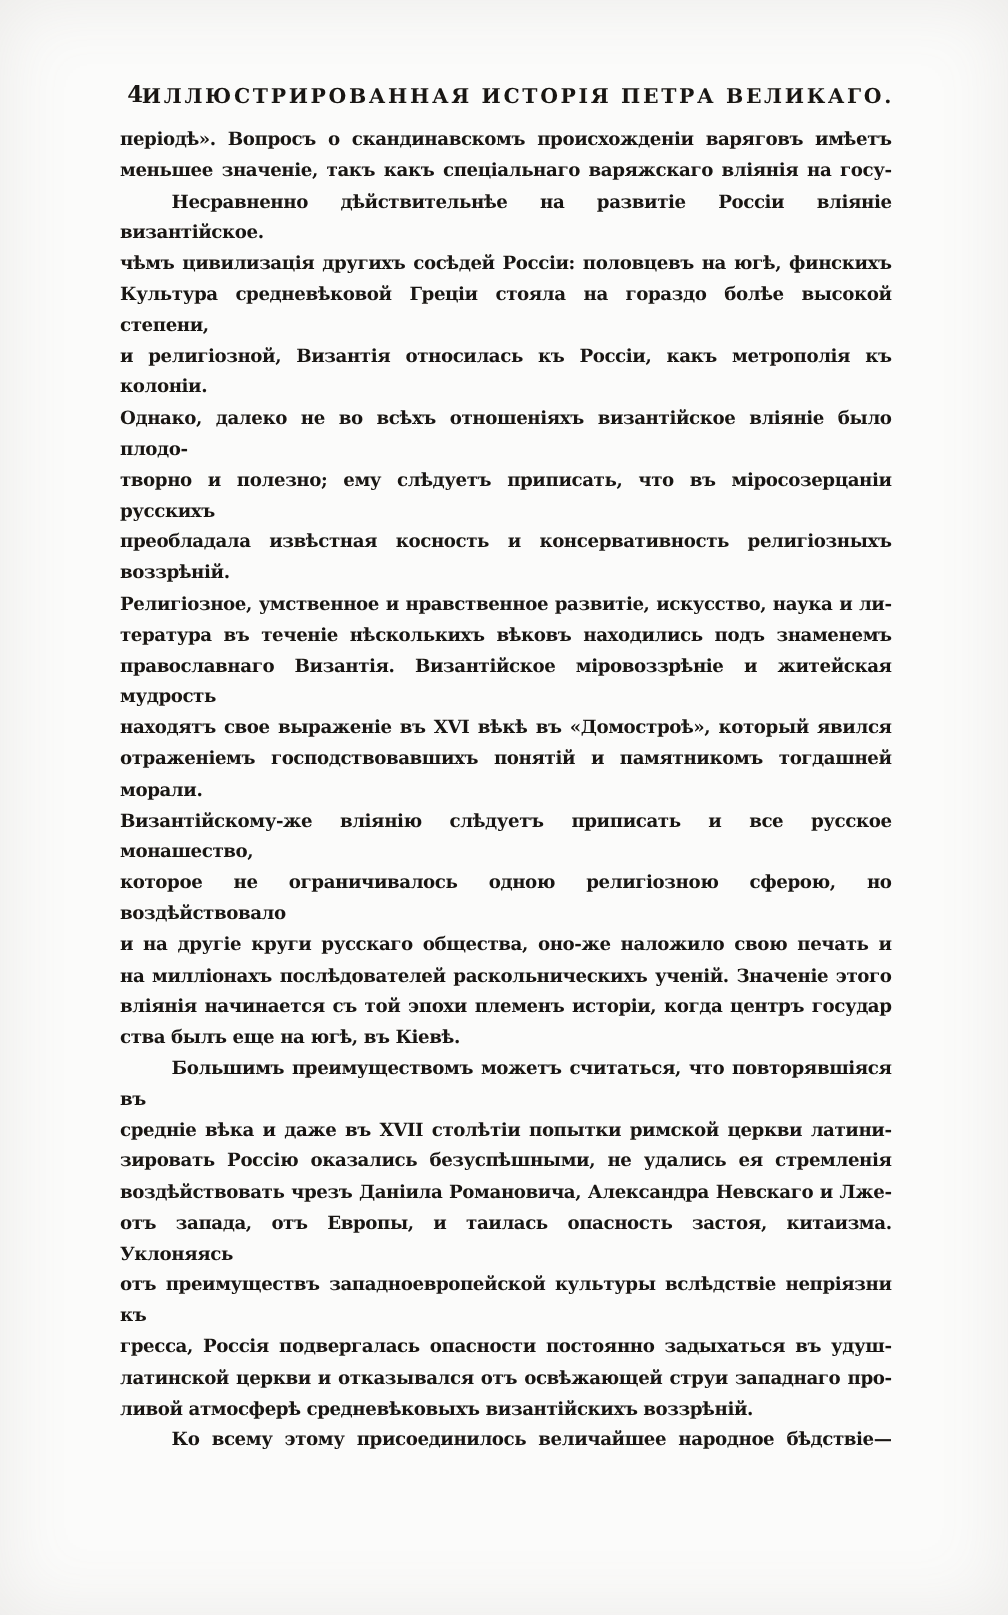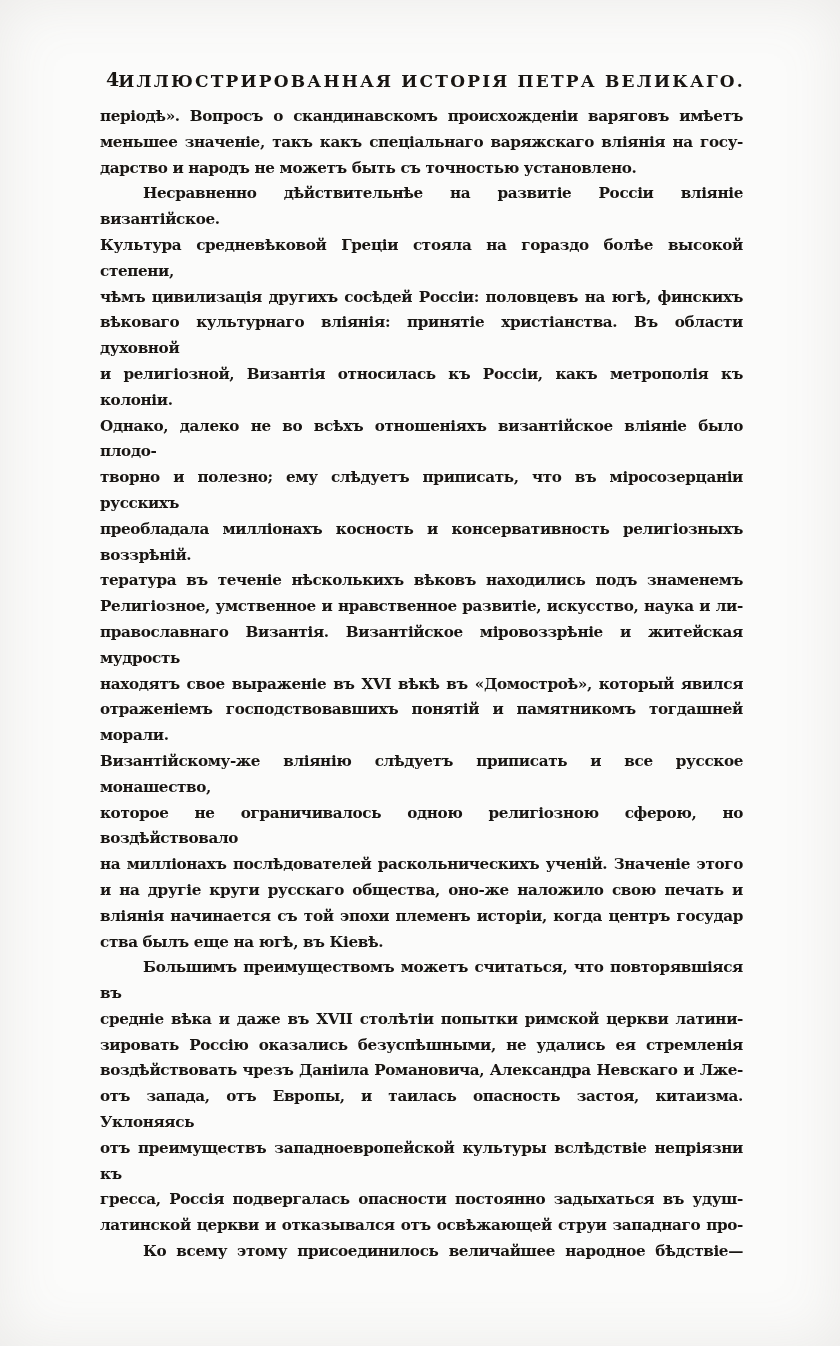--- a/index.html
+++ b/index.html
@@ -74,50 +74,49 @@
 
 <div class="page">
   <div class="running-head">
     <span class="pageno">4</span>
     <span class="running-title">ИЛЛЮСТРИРОВАННАЯ ИСТОРІЯ ПЕТРА ВЕЛИКАГО.</span>
   </div>
   <div class="text-block" id="text-block">
       <div class="para">
         <div class="ln">періодѣ». Вопросъ о скандинавскомъ происхожденіи варяговъ имѣетъ</div>
         <div class="ln">меньшее значеніе, такъ какъ спеціальнаго варяжскаго вліянія на госу-</div>
-        <div class="ln last">дарство и народъ не можетъ быть съ точностью установлено.</div>
       </div>
       <div class="para">
         <div class="ln first">Несравненно дѣйствительнѣе на развитіе Россіи вліяніе византійское.</div>
+        <div class="ln">чѣмъ цивилизація другихъ сосѣдей Россіи: половцевъ на югѣ, финскихъ</div>
         <div class="ln">Культура средневѣковой Греціи стояла на гораздо болѣе высокой степени,</div>
-        <div class="ln">чѣмъ цивилизація другихъ сосѣдей Россіи: половцевъ на югѣ, финскихъ</div>
-        <div class="ln">вѣковаго культурнаго вліянія: принятіе христіанства. Въ области духовной</div>
         <div class="ln">и религіозной, Византія относилась къ Россіи, какъ метрополія къ колоніи.</div>
         <div class="ln">Однако, далеко не во всѣхъ отношеніяхъ византійское вліяніе было плодо-</div>
         <div class="ln">творно и полезно; ему слѣдуетъ приписать, что въ міросозерцаніи русскихъ</div>
-        <div class="ln">преобладала милліонахъ косность и консервативность религіозныхъ воззрѣній.</div>
+        <div class="ln">преобладала извѣстная косность и консервативность религіозныхъ воззрѣній.</div>
+        <div class="ln">Религіозное, умственное и нравственное развитіе, искусство, наука и ли-</div>
         <div class="ln">тература въ теченіе нѣсколькихъ вѣковъ находились подъ знаменемъ</div>
-        <div class="ln">Религіозное, умственное и нравственное развитіе, искусство, наука и ли-</div>
         <div class="ln">православнаго Византія. Византійское міровоззрѣніе и житейская мудрость</div>
         <div class="ln">находятъ свое выраженіе въ XVI вѣкѣ въ «Домостроѣ», который явился</div>
         <div class="ln">отраженіемъ господствовавшихъ понятій и памятникомъ тогдашней морали.</div>
         <div class="ln">Византійскому-же вліянію слѣдуетъ приписать и все русское монашество,</div>
         <div class="ln">которое не ограничивалось одною религіозною сферою, но воздѣйствовало</div>
+        <div class="ln">и на другіе круги русскаго общества, оно-же наложило свою печать и</div>
         <div class="ln">на милліонахъ послѣдователей раскольническихъ ученій. Значеніе этого</div>
-        <div class="ln">и на другіе круги русскаго общества, оно-же наложило свою печать и</div>
         <div class="ln">вліянія начинается съ той эпохи племенъ исторіи, когда центръ государ</div>
         <div class="ln last">ства былъ еще на югѣ, въ Кіевѣ.</div>
       </div>
       <div class="para">
         <div class="ln first">Большимъ преимуществомъ можетъ считаться, что повторявшіяся въ</div>
         <div class="ln">средніе вѣка и даже въ XVII столѣтіи попытки римской церкви латини-</div>
         <div class="ln">зировать Россію оказались безуспѣшными, не удались ея стремленія</div>
         <div class="ln">воздѣйствовать чрезъ Даніила Романовича, Александра Невскаго и Лже-</div>
         <div class="ln">отъ запада, отъ Европы, и таилась опасность застоя, китаизма. Уклоняясь</div>
         <div class="ln">отъ преимуществъ западноевропейской культуры вслѣдствіе непріязни къ</div>
         <div class="ln">гресса, Россія подвергалась опасности постоянно задыхаться въ удуш-</div>
         <div class="ln">латинской церкви и отказывался отъ освѣжающей струи западнаго про-</div>
+        <div class="ln last">ливой атмосферѣ средневѣковыхъ византійскихъ воззрѣній.</div>
       </div>
       <div class="para">
         <div class="ln first">Ко всему этому присоединилось величайшее народное бѣдствіе—</div>
       </div>
     </div>
 </div>
 
 </body></html>

